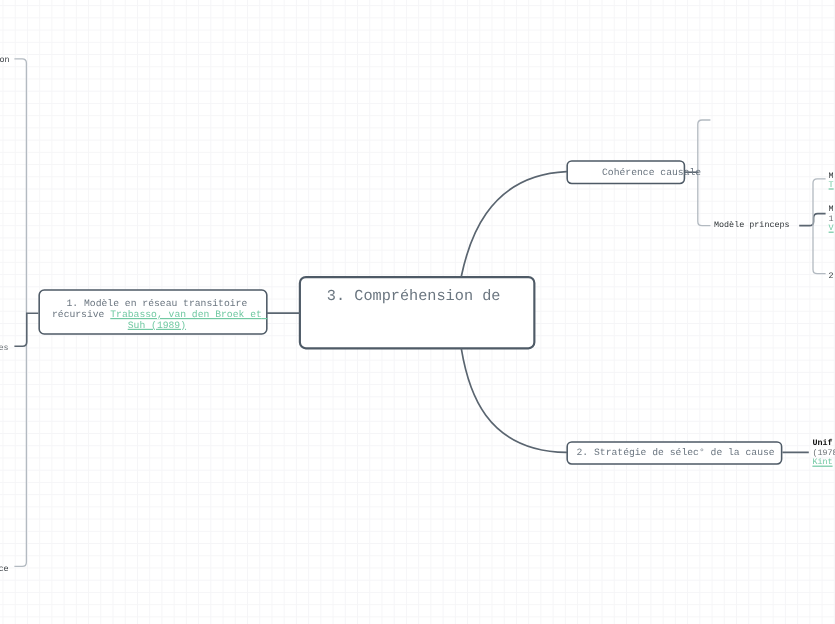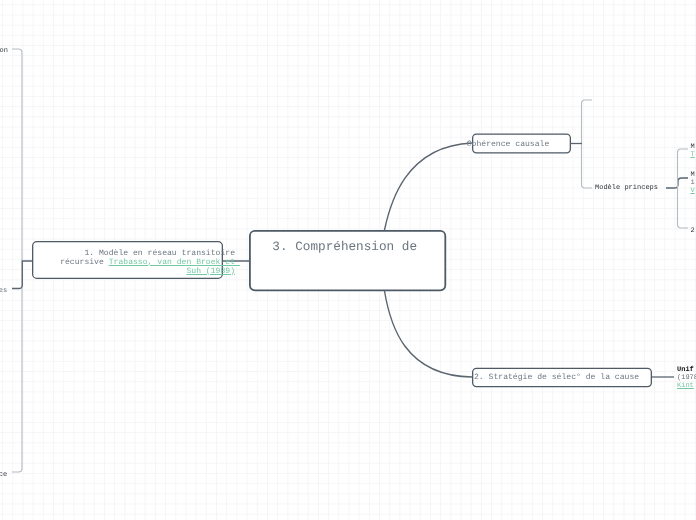--- a/index.html
+++ b/index.html
@@ -16,25 +16,25 @@
   svg.links{position:absolute;left:0;top:0;width:696px;height:520px;pointer-events:none;}
   .node{position:absolute;box-sizing:border-box;background:transparent;
         border:0;border-radius:5px;color:#6b7680;
         white-space:pre;overflow:visible;}
   .lbl{position:absolute;white-space:pre;color:#2f3437;}
   a,.xlink{color:#72c9a3;text-decoration:underline;}
   .n-model a{white-space:pre-wrap;}
   .n-center{left:249px;top:230px;width:197px;height:61px;
     font-size:12.7px;line-height:15px;text-align:center;padding:9px 0 0 2px;}
   .n-model{left:32px;top:241px;width:191px;height:38px;font-size:8.1px;
-    line-height:9px;padding:7.5px 0 0 6.5px;white-space:normal;text-align:right;margin-left:12px;}
-  .n-coherence{left:464px;top:133px;width:87px;height:20px;font-size:8.1px;
+    line-height:9px;padding:7.5px 0 0 6.5px;white-space:normal;text-align:center;}
+  .n-coherence{left:499px;top:133px;width:87px;height:20px;font-size:8.1px;
     line-height:24px;text-align:center;padding-left:1px;}
   .n-strategy{left:472px;top:368px;width:180px;height:19px;font-size:8.1px;
-    line-height:20.5px;text-align:left;padding-left:2px;}
+    line-height:20.5px;text-align:center;padding-left:2px;}
   .l-compr{left:595.5px;top:95px;font-size:7px;line-height:8.2px;}
   .pk-light{color:#f2879f;}
   .pk-bold{color:#e2376b;font-weight:bold;}
   .l-princeps{left:595px;top:183px;font-size:7px;line-height:10px;color:#2f3437;}
   .l-edge-tl{left:-0.5px;top:46.5px;font-size:7px;color:#3b4045;}
   .l-edge-ml{left:-1.3px;top:286.5px;font-size:7px;color:#6f757a;}
   .l-edge-bl{left:-1.3px;top:470.5px;font-size:7px;color:#3b4045;}
   .l-r1{left:690.5px;top:143px;font-size:7px;line-height:8.2px;}
   .l-r2{left:690.5px;top:170.5px;font-size:7px;line-height:8.2px;}
   .l-r3{left:690.5px;top:226.5px;font-size:7px;line-height:8.2px;color:#2f3437;}

